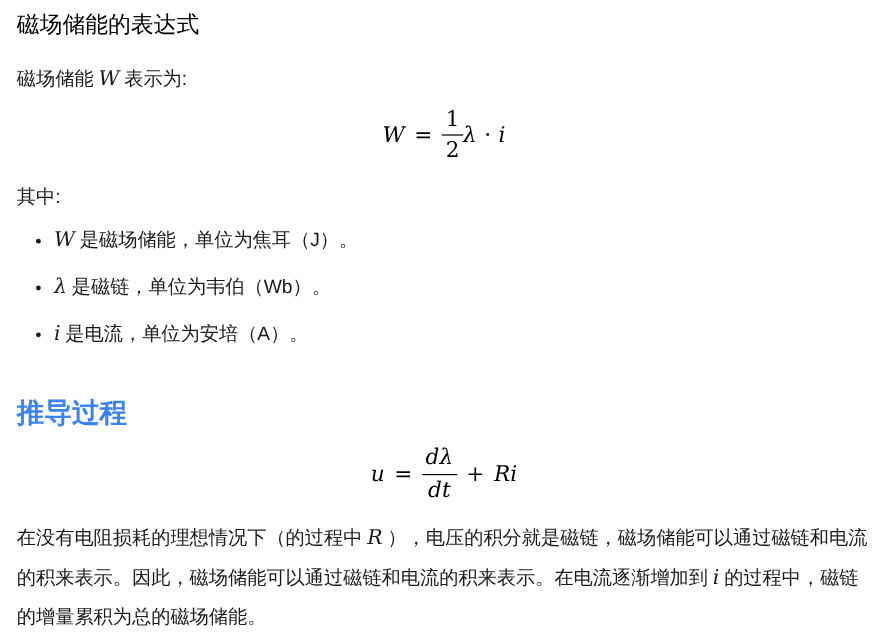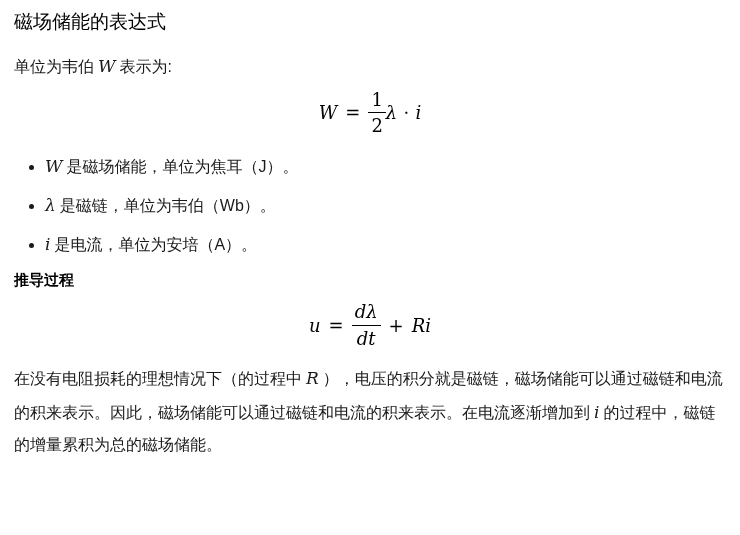--- a/index.html
+++ b/index.html
@@ -15,25 +15,25 @@
   .page { padding: 8px 14px 0 14px; }
 
   h1.sec {
     font-size: 19px;
     line-height: 1.5;
     font-weight: 400;
     color: #000000;
     margin: 0 0 12px 0;
   }
   h2.sec {
-    font-size: 15px;
+    font-size: 23px;
     line-height: 1.5;
     font-weight: 700;
-    color: #000000;
-    margin: 8px 0 10px 0;
+    color: #3b82f6;
+    margin: 32px 0 10px 0;
   }
   p.body {
     font-size: 16px;
     line-height: 2;
     margin: 0;
   }
 
   
   .imath {
     font-family: "DejaVu Serif", "Liberation Serif", serif;
@@ -84,34 +84,35 @@
   }
   ul.blist li .imath { margin-left: 0; }
 </style>
 </head>
 <body>
 
 <div class="page">
 
   <h1 class="sec">磁场储能的表达式</h1>
 
-  <p class="body"><span>单位为韦伯</span><span class="imath">W</span><span>表示为:</span></p>
+  <p class="body"><span>磁场储能</span><span class="imath">W</span><span>表示为:</span></p>
 
   <div class="formula">
     <span class="mi">W</span>
     <span class="mo">=</span>
     <span class="frac">
         <span class="num">1</span>
         <span class="den">2</span>
       </span>
     <span class="mi">λ</span>
     <span class="mo dot">⋅</span>
     <span class="mi">i</span>
   </div>
 
+  <p class="body">其中:</p>
 
   <ul class="blist">
     <li><span class="imath">W</span><span>是磁场储能，单位为焦耳（J）。</span></li>
     <li><span class="imath">λ</span><span>是磁链，单位为韦伯（Wb）。</span></li>
     <li><span class="imath">i</span><span>是电流，单位为安培（A）。</span></li>
   </ul>
 
   <h2 class="sec">推导过程</h2>
 
 

